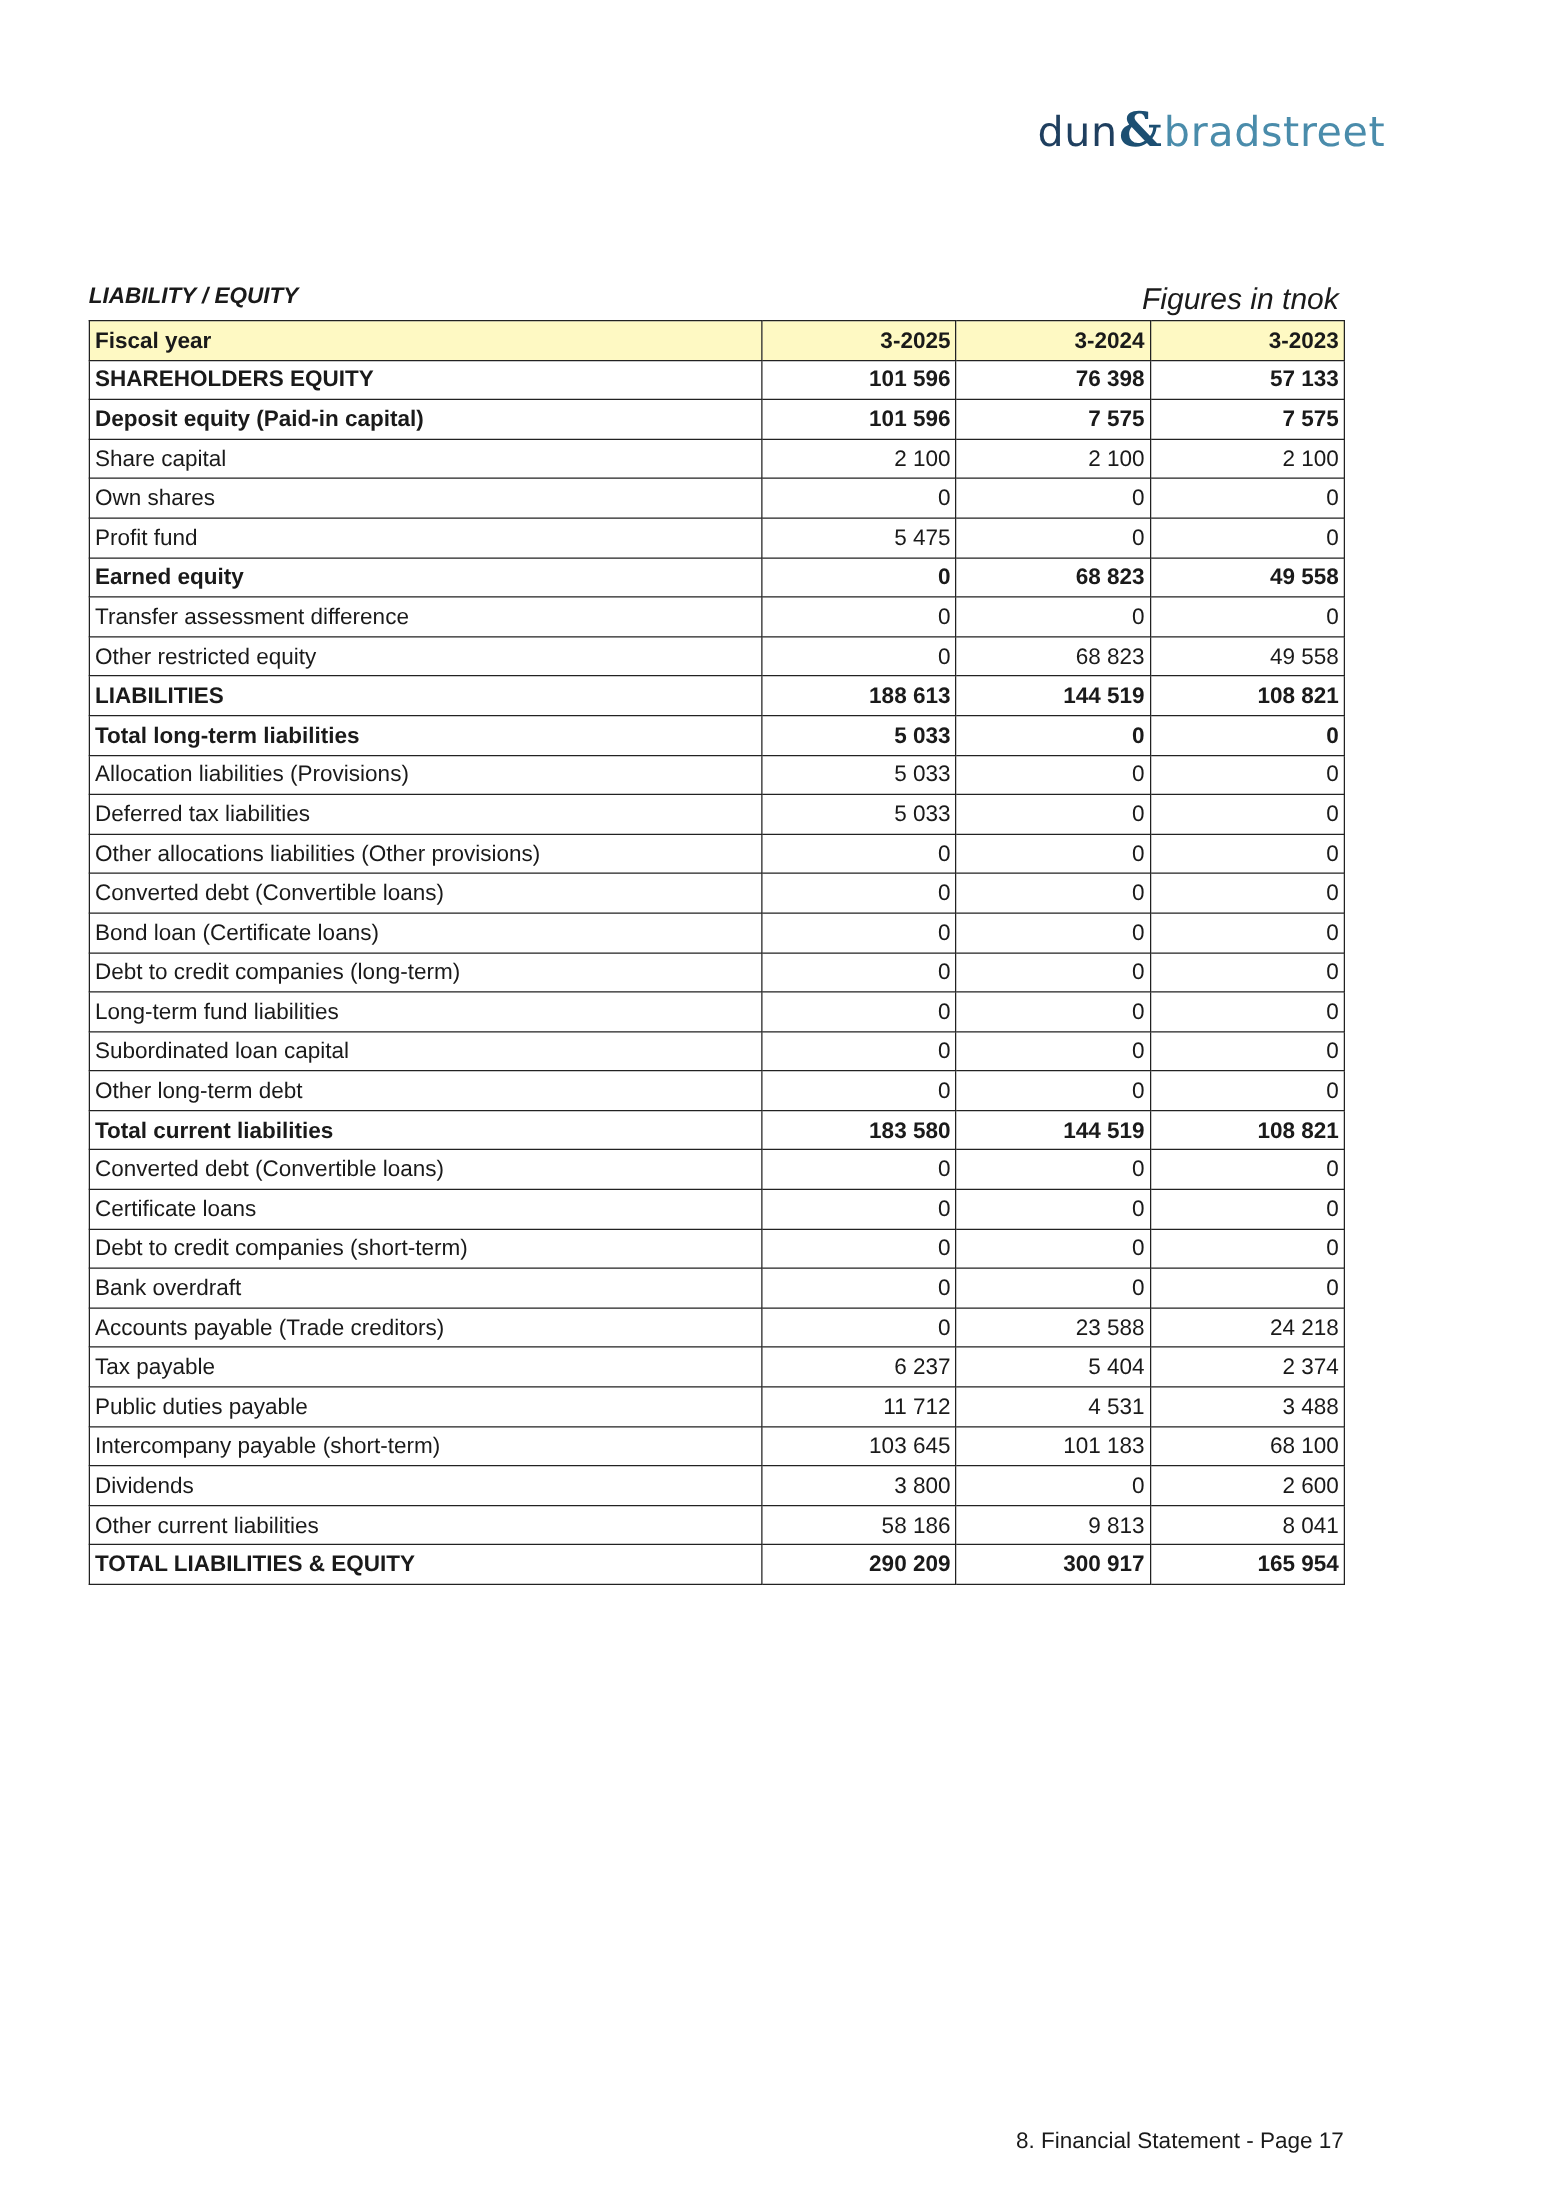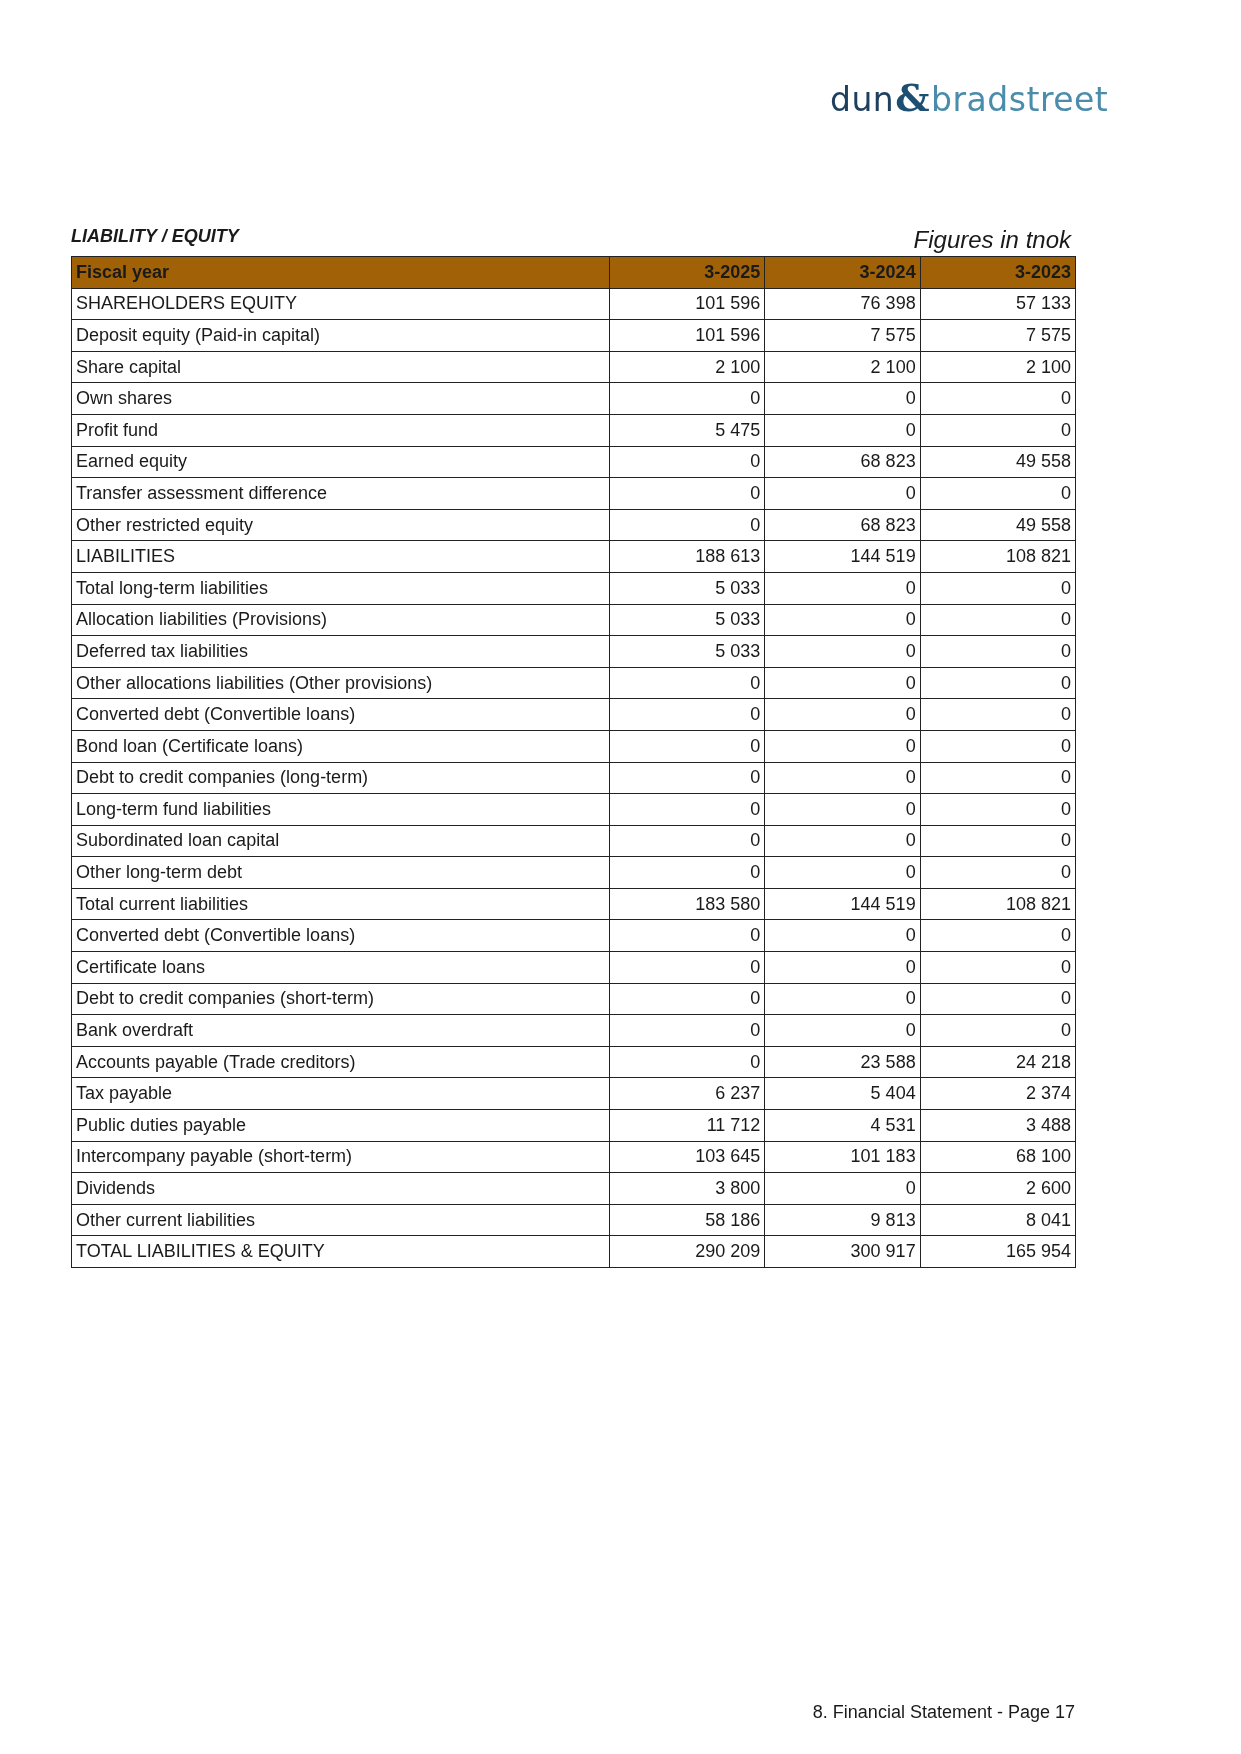--- a/index.html
+++ b/index.html
@@ -1,31 +1,31 @@
 <!DOCTYPE html>
 <html><head>
   <meta charset="utf-8">
   <style>
     html, body { margin: 0; padding: 0; background: #ffffff; }
     body { width: 1241px; height: 1754px; position: relative; font-family: "Liberation Sans", sans-serif; color: #1a1a1a; }
-    .logo { position: absolute; top: 78px; left: 830px; width: 245px; height: 44px; font-family: "DejaVu Sans", sans-serif; font-size: 33px; line-height: 40px; white-space: nowrap; letter-spacing: 0.5px; }
+    .logo { position: absolute; top: 78px; left: 830px; width: 245px; height: 44px; font-family: "DejaVu Sans", sans-serif; font-size: 33px; line-height: 52px; white-space: nowrap; letter-spacing: 0.5px; }
     .logo .dun { color: #1f3f5f; font-weight: normal; }
     .logo .amp { color: #1c4f72; font-weight: bold; font-family: "DejaVu Serif", serif; font-size: 38px; margin: 0 1px; }
     .logo .brad { color: #4a8cab; }
     .section-header { position: absolute; top: 226px; left: 71px; width: 1004px; height: 24px; font-style: italic; }
     .section-title { position: absolute; left: 0; top: 0; font-weight: bold; font-size: 18px; }
     .figures-note { position: absolute; right: 4px; top: 0; font-size: 24px; }
     table.fin { position: absolute; top: 256px; left: 71px; width: 1005px; border-collapse: collapse; font-size: 18px; }
     table.fin td, table.fin th { border: 1px solid #222; height: 30.6px; padding: 0 4px; white-space: nowrap; }
-    table.fin th { background: #a16207; font-weight: bold; text-align: right; }
+    table.fin th { background: #fef9c3; font-weight: bold; text-align: right; }
     table.fin th.label-col { text-align: left; }
     table.fin td.num { text-align: right; }
     table.fin col.c0 { width: 537px; }
     table.fin col.c1, table.fin col.c2, table.fin col.c3 { width: 155px; }
-    table.fin tr.bold td { font-weight: normal; margin-left: 31px; }
+    table.fin tr.bold td { font-weight: bold; margin-left: 31px; }
     .footer { position: absolute; top: 1702px; right: 166px; font-size: 18px; }
   </style>
 </head>
 <body>
 
 <div class="logo">
   <span class="dun">dun</span><span class="amp">&amp;</span><span class="brad">bradstreet</span>
 </div>
 
 <div class="section-header">

